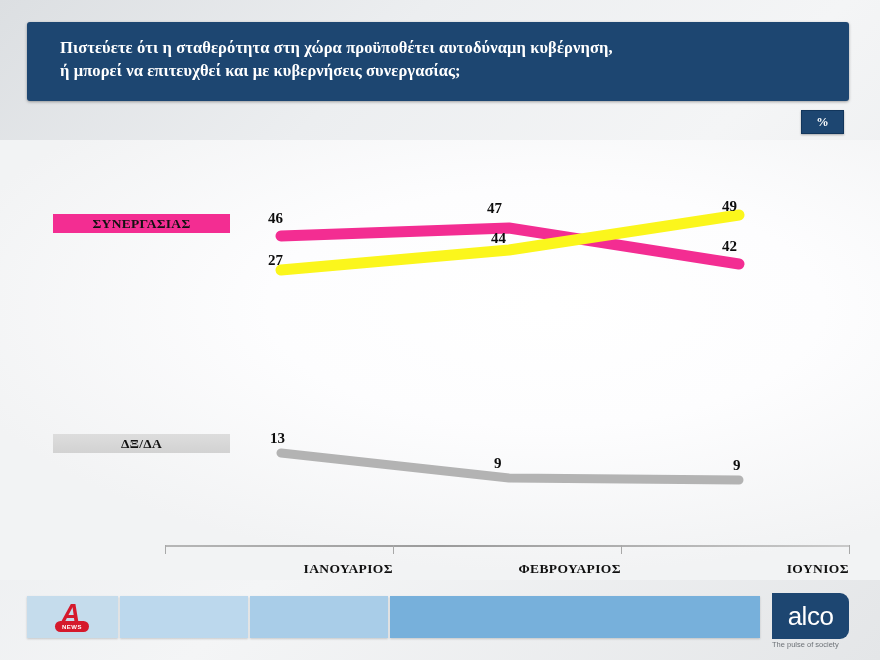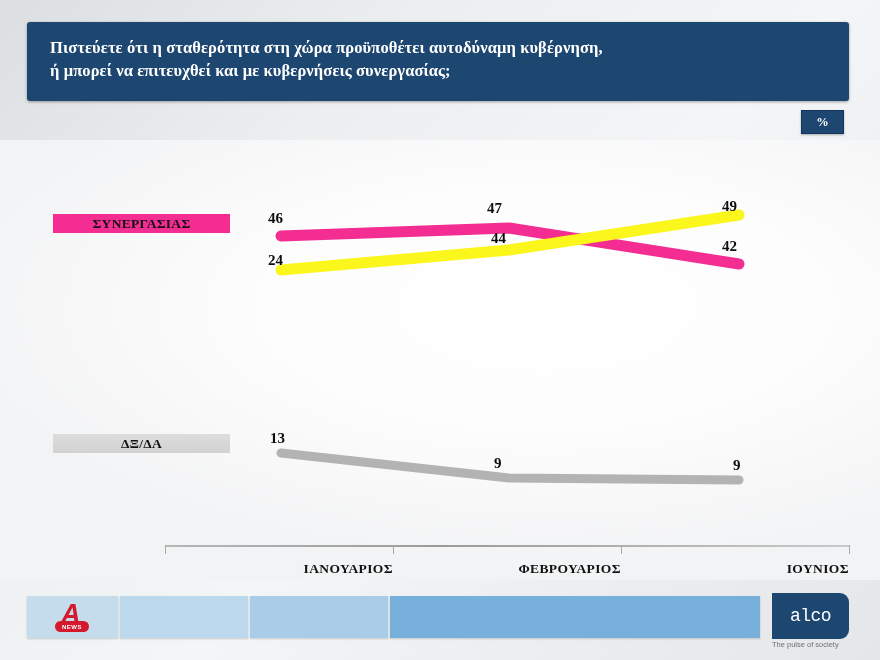--- a/index.html
+++ b/index.html
@@ -9,21 +9,21 @@
     background:linear-gradient(135deg,#dcdfe2 0%,#eceef0 28%,#f4f5f6 55%,#e4e6e8 100%);
     position:relative; overflow:hidden;
   }
 
   
   .title-box{
     position:absolute; left:27px; top:22px; width:822px; height:79px;
     background:#1d4671;
     border-radius:3px;
     box-shadow:0 1px 3px rgba(0,0,0,.35);
-    padding:14px 0 0 23px;
+    padding:14px 0 0 33px;
   }
   .title-line{
     color:#ffffff; font-size:16.5px; font-weight:bold; line-height:23px;
     letter-spacing:.1px; white-space:nowrap;
   }
 
   .pct-badge{
     position:absolute; left:801px; top:110px; width:43px; height:24px;
     background:#1d4671; border:1px solid #12365c;
     color:#fff; font-size:12.5px; font-weight:bold;
@@ -86,21 +86,21 @@
     display:flex; align-items:center; justify-content:center;
     font-family:"Liberation Sans", sans-serif;
   }
 
   .alco-box{
     position:absolute; left:772px; top:5px; width:77px; height:46px;
     background:#1d4671; border-radius:0 9px 9px 0;
     display:flex; align-items:center; justify-content:center;
   }
   .alco-text{
-    color:#fff; font-size:18px; line-height:27px; font-family:Liberation Mono, monospace;
+    color:#fff; font-size:26px; line-height:27px; font-family:Liberation Sans, sans-serif;
     letter-spacing:-.5px;
   }
   .alco-tag{
     position:absolute; left:772px; top:52px; width:85px;
     color:#6d7277; font-size:7.5px; text-align:left;
     font-family:"Liberation Sans", sans-serif;
   }
 </style>
 </head>
 <body>
@@ -127,21 +127,21 @@
 
     <polyline points="281,130 509,110 739,75" fill="none" stroke="#fbf61c" stroke-width="11" stroke-linecap="round" stroke-linejoin="round"></polyline>
 
     <polyline points="281,313 509,338 739,340" fill="none" stroke="#b3b3b3" stroke-width="9" stroke-linecap="round" stroke-linejoin="round"></polyline>
   </svg>
 
   <div class="dlabel" style="left:268px; top:70px;">46</div>
   <div class="dlabel" style="left:487px; top:60px;">47</div>
   <div class="dlabel" style="left:722px; top:98px;">42</div>
 
-  <div class="dlabel" style="left:268px; top:112px;">24</div>
+  <div class="dlabel" style="left:268px; top:112px;">27</div>
   <div class="dlabel" style="left:491px; top:90px;">44</div>
   <div class="dlabel" style="left:722px; top:58px;">49</div>
 
   <div class="dlabel" style="left:270px; top:290px;">13</div>
   <div class="dlabel" style="left:494px; top:315px;">9</div>
   <div class="dlabel" style="left:733px; top:317px;">9</div>
 </div>
 
 <div class="axis-wrap">
   <div class="axis-line"></div>

